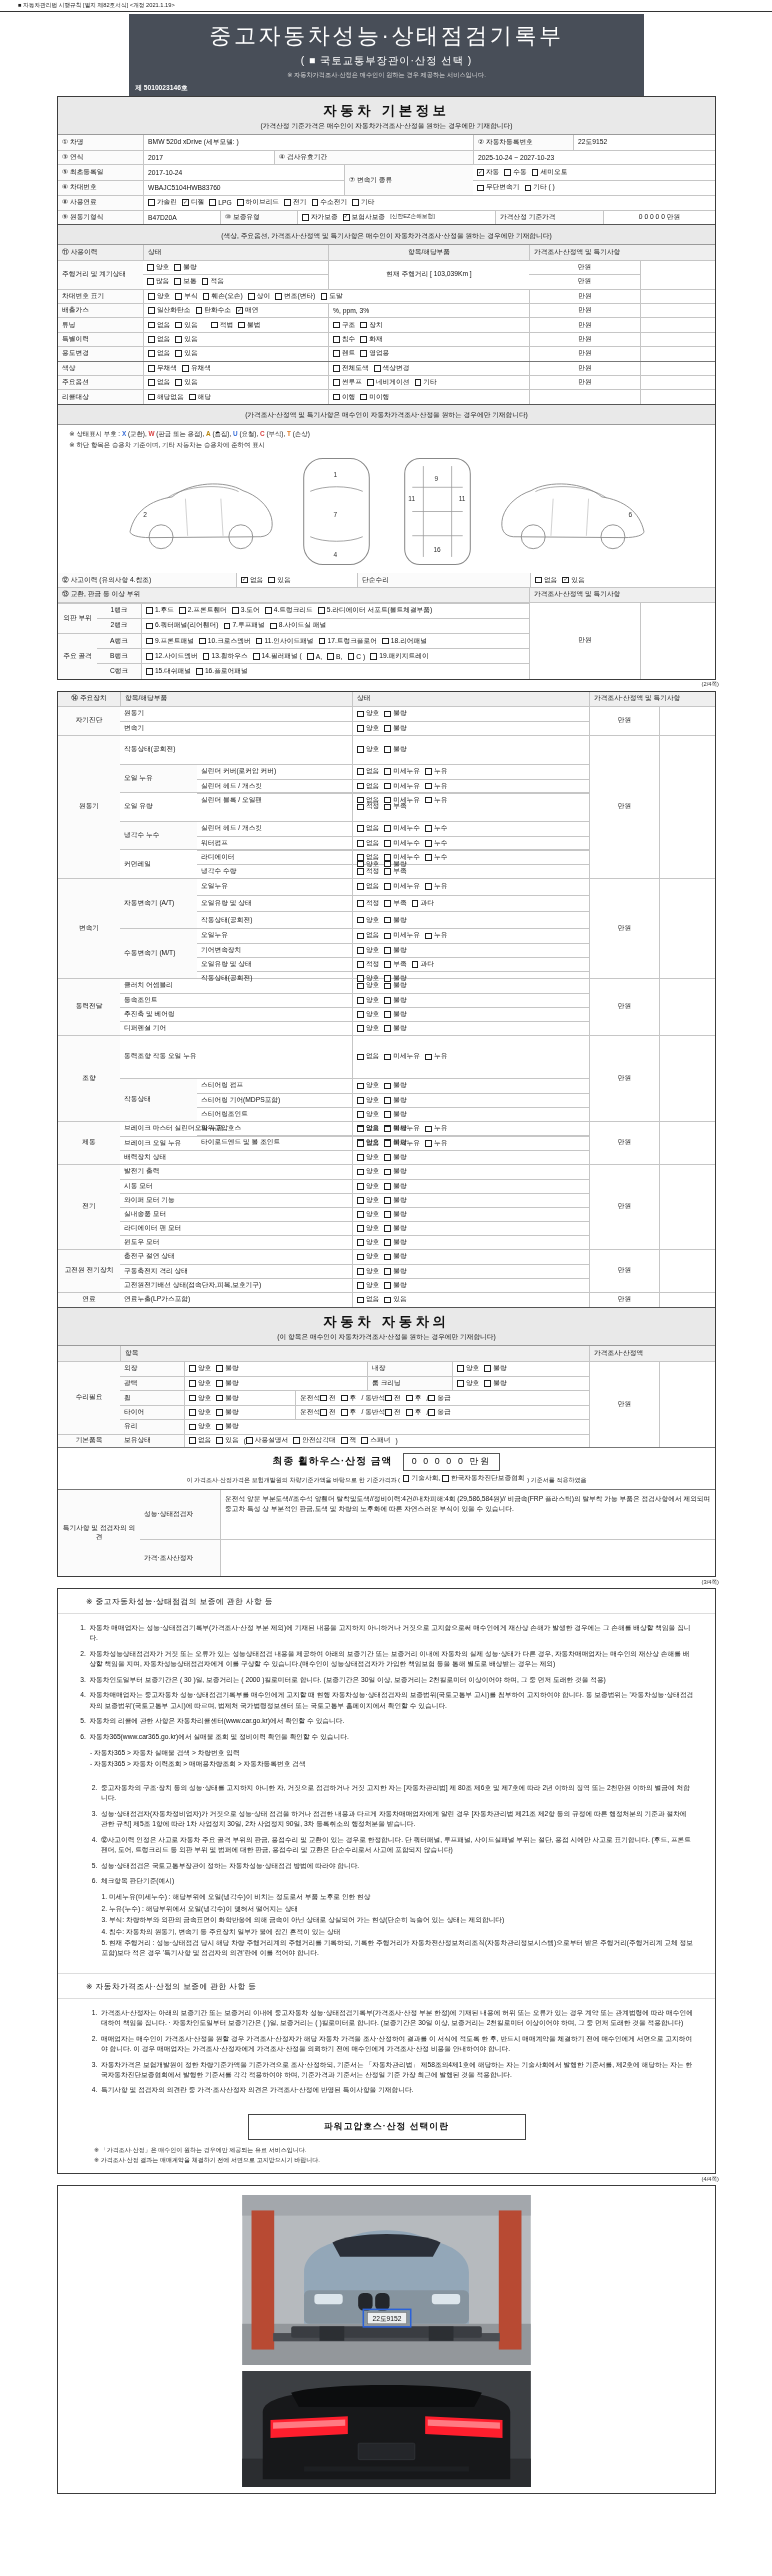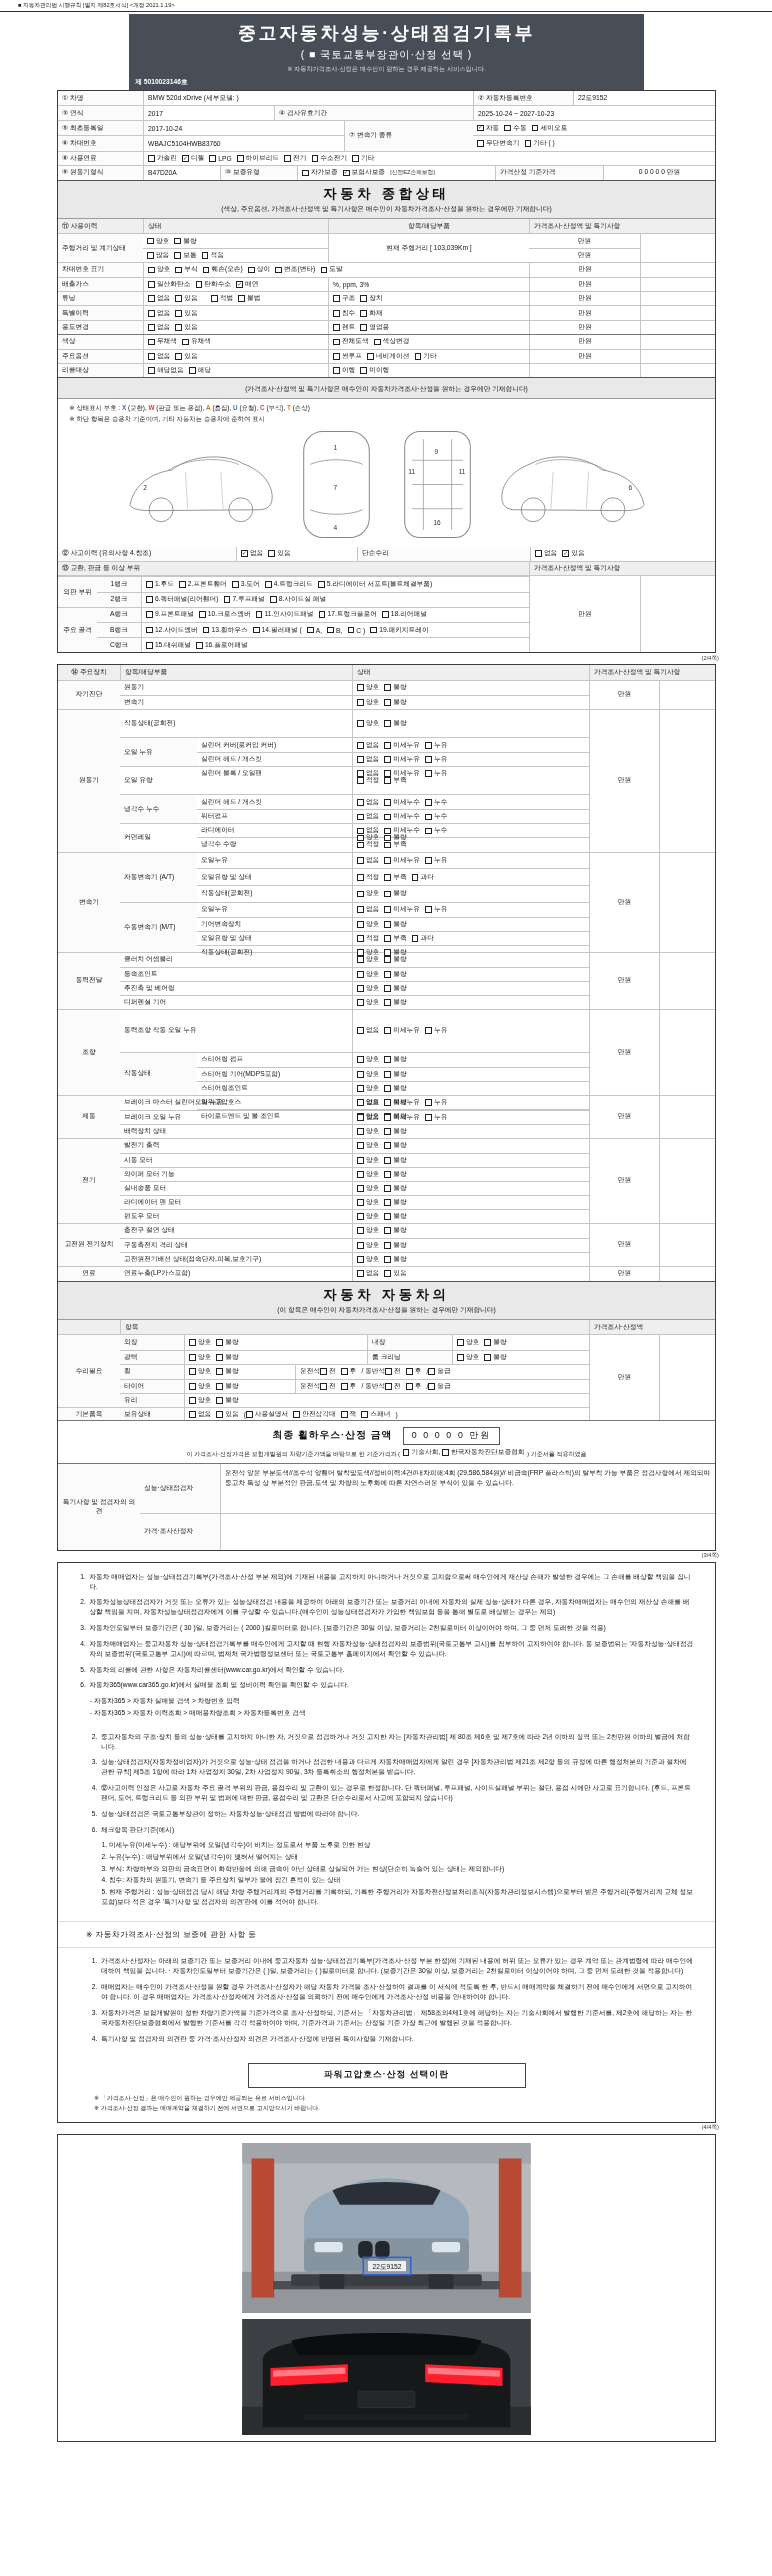--- a/index.html
+++ b/index.html
@@ -1,21 +1,21 @@
 <!DOCTYPE html>
 <html style="font-size:8.2px"><head>
 <meta charset="utf-8">
 <style>
   *{box-sizing:border-box}
   html,body{margin:0;padding:0}
   body{width:773px;min-height:2576px;background:#fff;color:#111;
        font-family:"Liberation Sans","DejaVu Sans",sans-serif;}
   .topstrip{font-size:5.7px;padding:1.5px 0 1.5px 18px;border-bottom:1px solid #333;color:#222}
   .band{width:515px;margin:1.5px auto 0;background:#484e58;color:#fff;padding:7.2px 0 2.1px;text-align:center}
-  .band .t1{font-size:18px;font-weight:bold;letter-spacing:2.6px}
+  .band .t1{font-size:22px;font-weight:normal;letter-spacing:2.6px}
   .band .t2{font-size:10.3px;margin-top:3.6px;letter-spacing:1px}
   .band .t3{font-size:6.2px;color:#d9d9d9;margin-top:2.6px}
   .band .docno{text-align:left;padding:4.1px 0 1px 6.2px;font-size:6.7px;font-weight:bold}
   .box{width:659px;margin:0 auto;border:1.5px solid #3c3c3c;background:#fff}
   .banner{background:#e9e9e9;border-bottom:0.5px solid #9a9a9a;text-align:center;padding:4.6px 0 3.6px}
   .banner h2{margin:0;font-size:13.4px;font-weight:bold;letter-spacing:3.6px}
   .banner .ss{font-size:6.7px;margin-top:2.1px;letter-spacing:0}
   .bt{border-top:1px solid #555}
   .tbl{width:100%}
   .tr{display:flex;border-top:0.5px solid #c6c6c6;align-items:stretch;min-height:14.4px}
@@ -62,20 +62,24 @@
 <div class="topstrip"><span>■ 자동차관리법 시행규칙 [별지 제82호서식] &lt;개정 2021.1.19&gt;</span></div>
 
 <div class="band">
   <div class="t1">중고자동차성능·상태점검기록부</div>
   <div class="t2">( ■ 국토교통부장관이·산정 선택 )</div>
   <div class="t3">※ 자동차가격조사·산정은 매수인이 원하는 경우 제공하는 서비스입니다.</div>
   <div class="docno">제 5010023146호</div>
 </div>
 
 <div class="box">
+  <div class="banner">
+    <h2>자동차 기본정보</h2>
+    <div class="ss">(가격산정 기준가격은 매수인이 자동차가격조사·산정을 원하는 경우에만 기재합니다)</div>
+  </div>
   <div class="tbl" id="basicTable">
       <div class="tr">
         <div class="td lab" style="width: 85px;">① 차명</div>
         <div class="td" style="width: 330px;">BMW 520d xDrive (세부모델: )</div>
         <div class="td lab" style="width: 100px;">② 자동차등록번호</div>
         <div class="td" style="flex: 1 1 0%;">22도9152</div>
       </div>
       <div class="tr">
         <div class="td lab" style="width: 85px;">③ 연식</div>
         <div class="td" style="width: 131px;">2017</div>
@@ -172,21 +176,20 @@
             <span class="cl">보험사보증</span>
           </span>
           <span class="small">[신한EZ손해보험]</span>
         </div>
         <div class="td lab" style="width: 108px;">가격산정 기준가격</div>
         <div class="td cen" style="flex: 1 1 0%;">0 0 0 0 0 만원</div>
       </div>
     </div>
 
   <div class="banner bt">
-    <h2>자동차 종합상태</h2>
     <div class="ss">(색상, 주요옵션, 가격조사·산정액 및 특기사항은 매수인이 자동차가격조사·산정을 원하는 경우에만 기재합니다)</div>
   </div>
   <div class="tbl" id="overallTable">
       <div class="tr head">
         <div class="td" style="width: 85px;">⑪ 사용이력</div>
         <div class="td" style="width: 185px;">상태</div>
         <div class="td cen" style="width: 201px;">항목/해당부품</div>
         <div class="td" style="flex: 1 1 0%;">가격조사·산정액 및 특기사항</div>
       </div>
       <div class="tr" style="min-height: 29px;">
@@ -1572,20 +1575,21 @@
             <div class="td" style="flex: 1 1 0%; line-height: 1.55; align-items: flex-start; padding-top: 4.1px;"></div>
           </div>
         </div>
       </div>
     </div>
 </div>
 <div class="pagemark">(3/4쪽)</div>
 
 <div class="box">
   <div id="noticeBody">
+      <div class="ntitle">※ 중고자동차성능·상태점검의 보증에 관한 사항 등</div>
       <div class="nblock ind">
         <div class="nitem">
           <div class="nnum">1.</div>
           <div class="ntext">자동차 매매업자는 성능·상태점검기록부(가격조사·산정 부분 제외)에 기재된 내용을 고지하지 아니하거나 거짓으로 고지함으로써 매수인에게 재산상 손해가 발생한 경우에는 그 손해를 배상할 책임을 집니다.</div>
         </div>
         <div class="nitem">
           <div class="nnum">2.</div>
           <div class="ntext">자동차성능상태점검자가 거짓 또는 오류가 있는 성능상태점검 내용을 제공하여 아래의 보증기간 또는 보증거리 이내에 자동차의 실제 성능·상태가 다른 경우, 자동차매매업자는 매수인의 재산상 손해를 배상할 책임을 지며, 자동차성능상태점검자에게 이를 구상할 수 있습니다.(매수인이 성능상태점검자가 가입한 책임보험 등을 통해 별도로 배상받는 경우는 제외)</div>
         </div>
         <div class="nitem">

